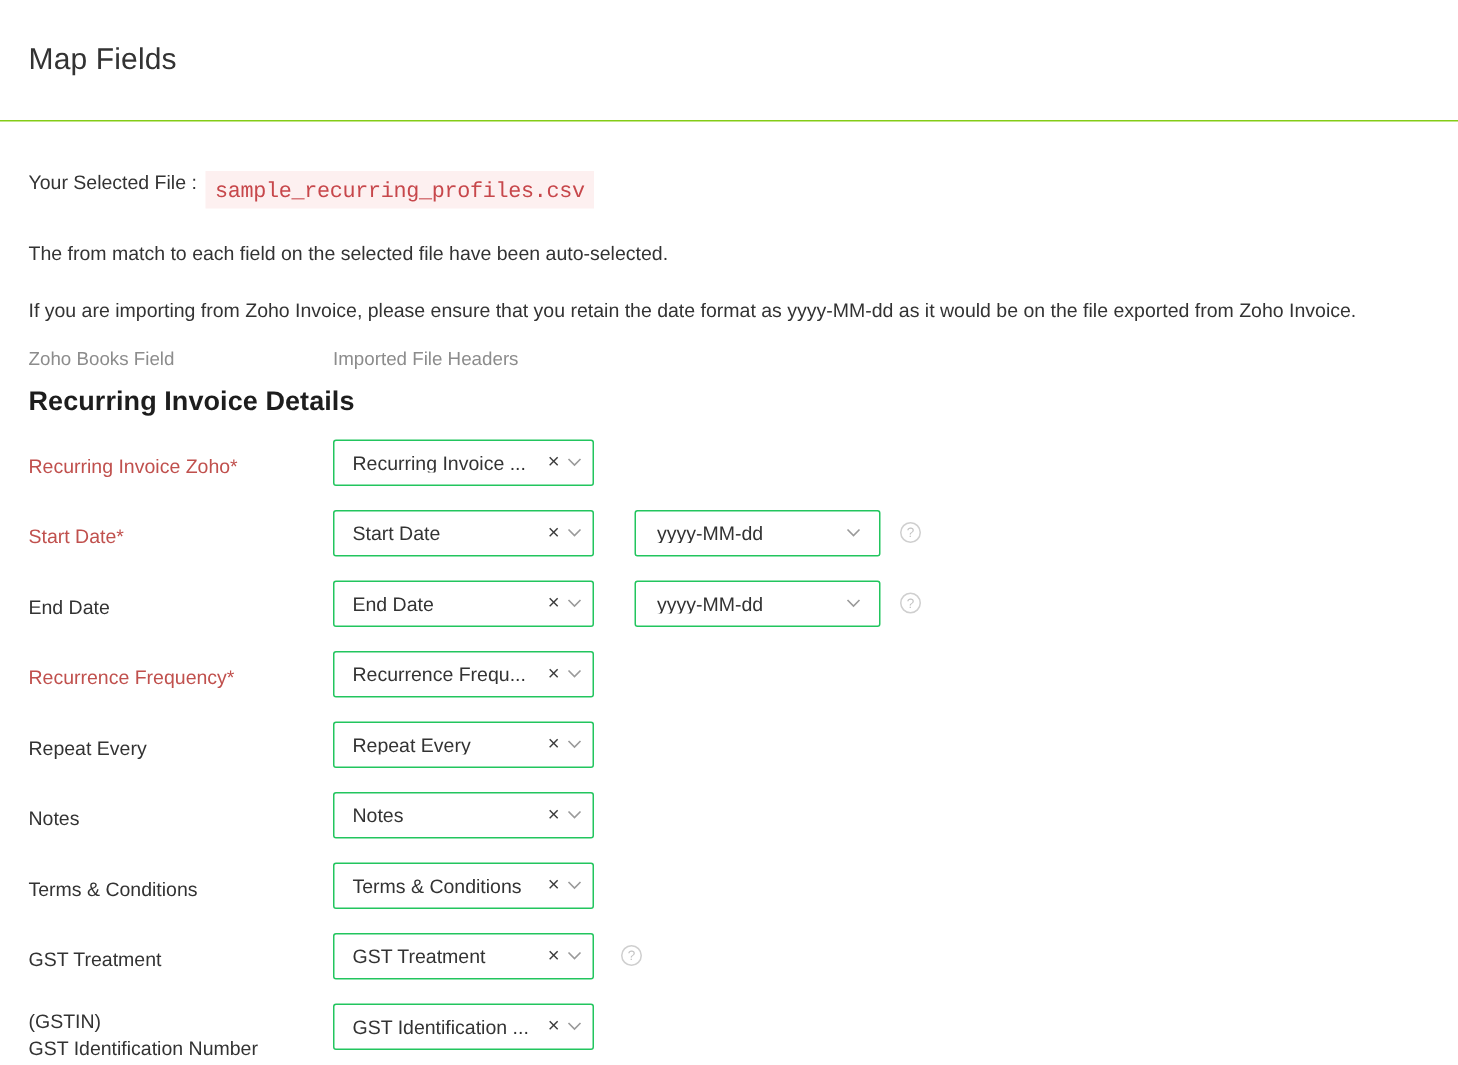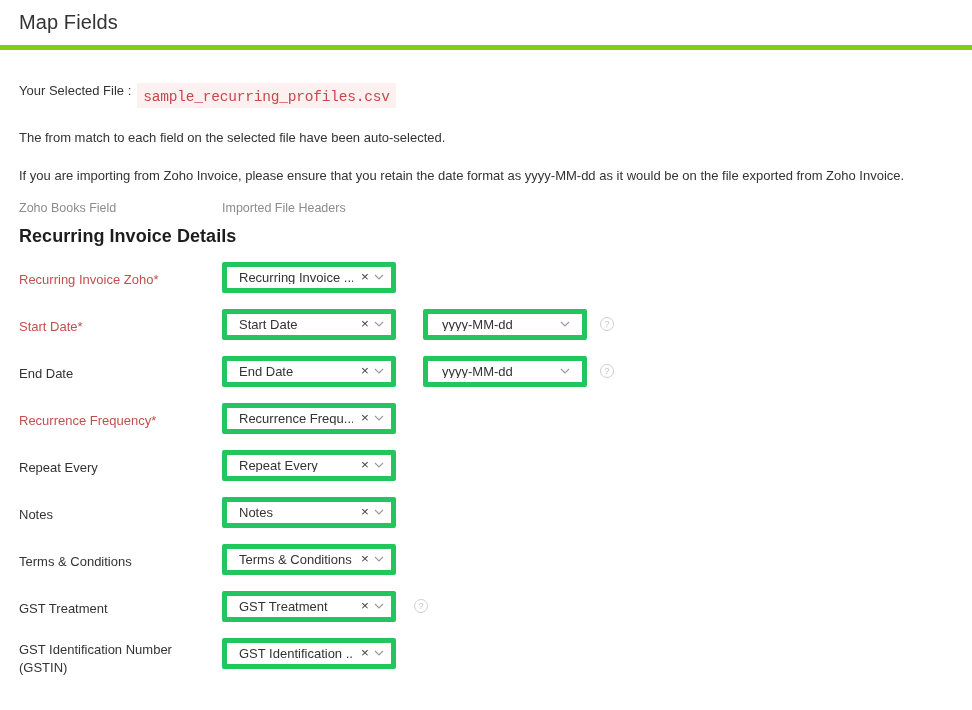--- a/index.html
+++ b/index.html
@@ -11,23 +11,23 @@
     width: 972px;
     height: 710px;
     overflow: hidden;
     font-family: "Liberation Sans", sans-serif;
     color: #2e2e2e;
     -webkit-font-smoothing: antialiased;
   }
 
   
   .page-header {
-    height: 50px;
+    height: 81px;
     box-sizing: border-box;
-    border-bottom: 5px solid #84cc16;
+    border-bottom: 1px solid #84cc16;
     display: flex;
     align-items: center;
     padding-left: 19px;
   }
   .page-title {
     font-size: 20px;
     font-weight: 400;
     color: #333333;
     letter-spacing: 0.1px;
   }
@@ -114,21 +114,21 @@
   }
   .row-label.two-line {
     padding-top: 3px;
   }
 
   
   .select-box {
     position: relative;
     box-sizing: border-box;
     height: 31px;
-    border: 5px solid #22c55e;
+    border: 1px solid #22c55e;
     border-radius: 2px;
     background: #ffffff;
     display: flex;
     align-items: center;
     font-size: 13px;
     color: #333333;
     cursor: pointer;
   }
   .select-header {
     width: 174px;
@@ -334,22 +334,22 @@
             <svg viewBox="0 0 10 10">
               <path d="M1 3 L5 7 L9 3" fill="none" stroke="#9a9a9a" stroke-width="1.1"></path>
             </svg>
           </span>
       </div>
       <div class="help-icon after-header">?</div>
     </div>
 
     <div class="map-row">
       <div class="row-label two-line">
+        <div>(GSTIN)</div>
         <div>GST Identification Number</div>
-        <div>(GSTIN)</div>
       </div>
       <div class="select-box select-header">
         <span class="select-value">GST Identification ...</span>
         <span class="clear-icon">×</span>
         <span class="chev-icon">
             <svg viewBox="0 0 10 10">
               <path d="M1 3 L5 7 L9 3" fill="none" stroke="#9a9a9a" stroke-width="1.1"></path>
             </svg>
           </span>
       </div>

